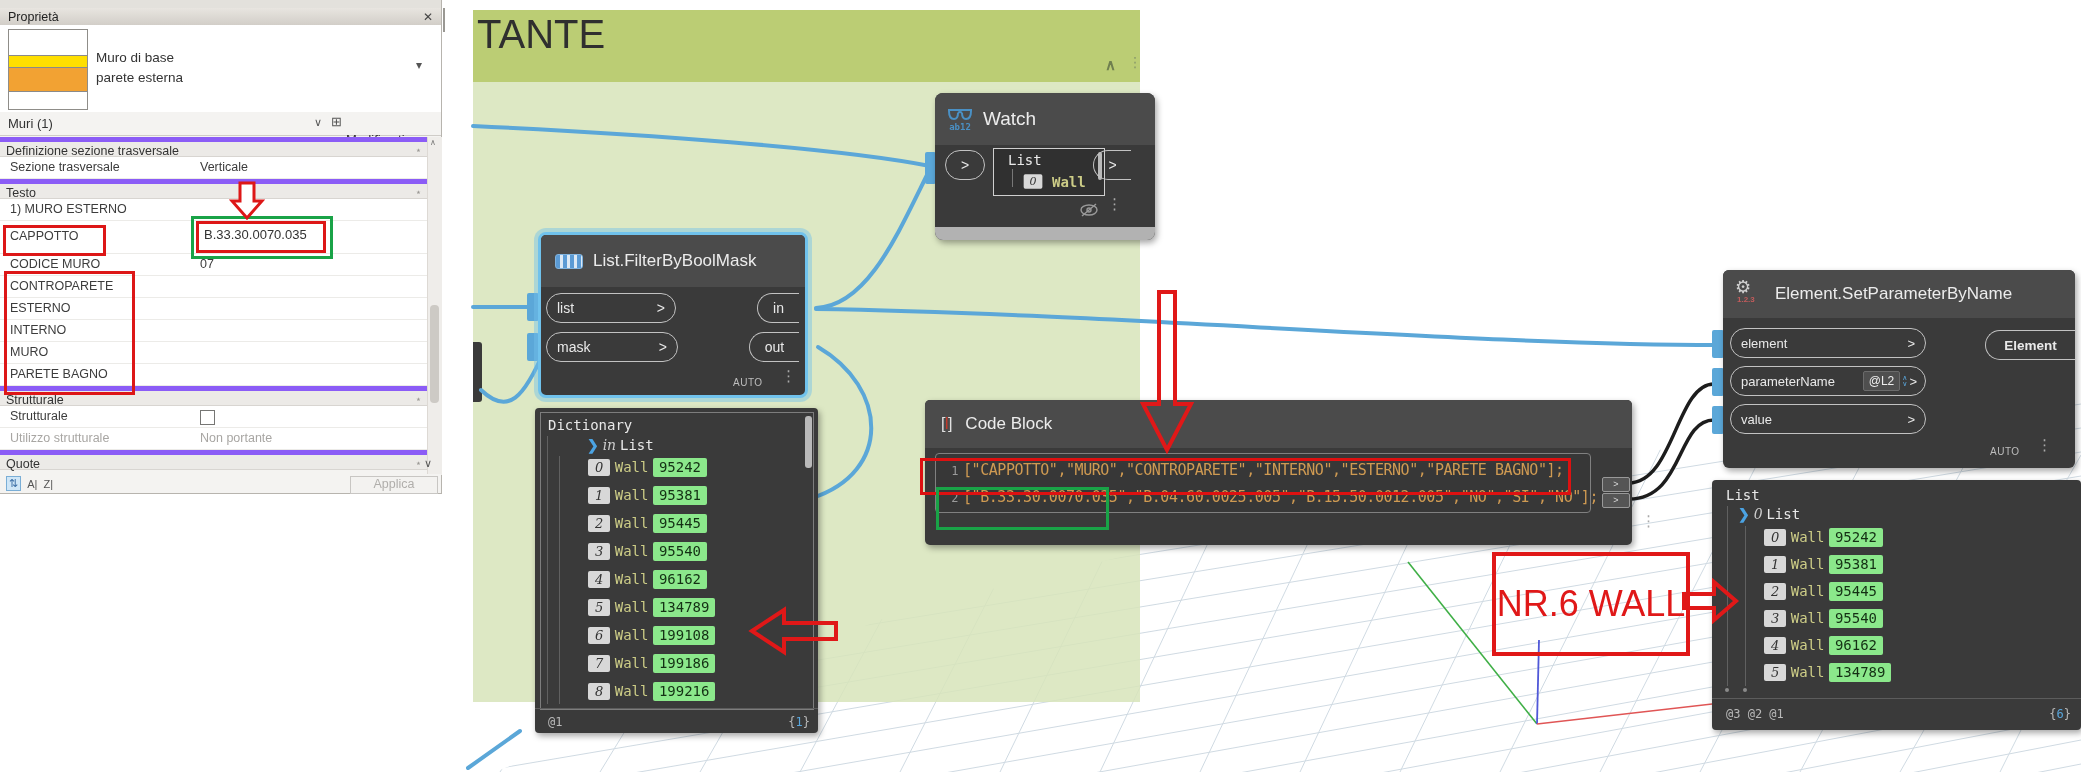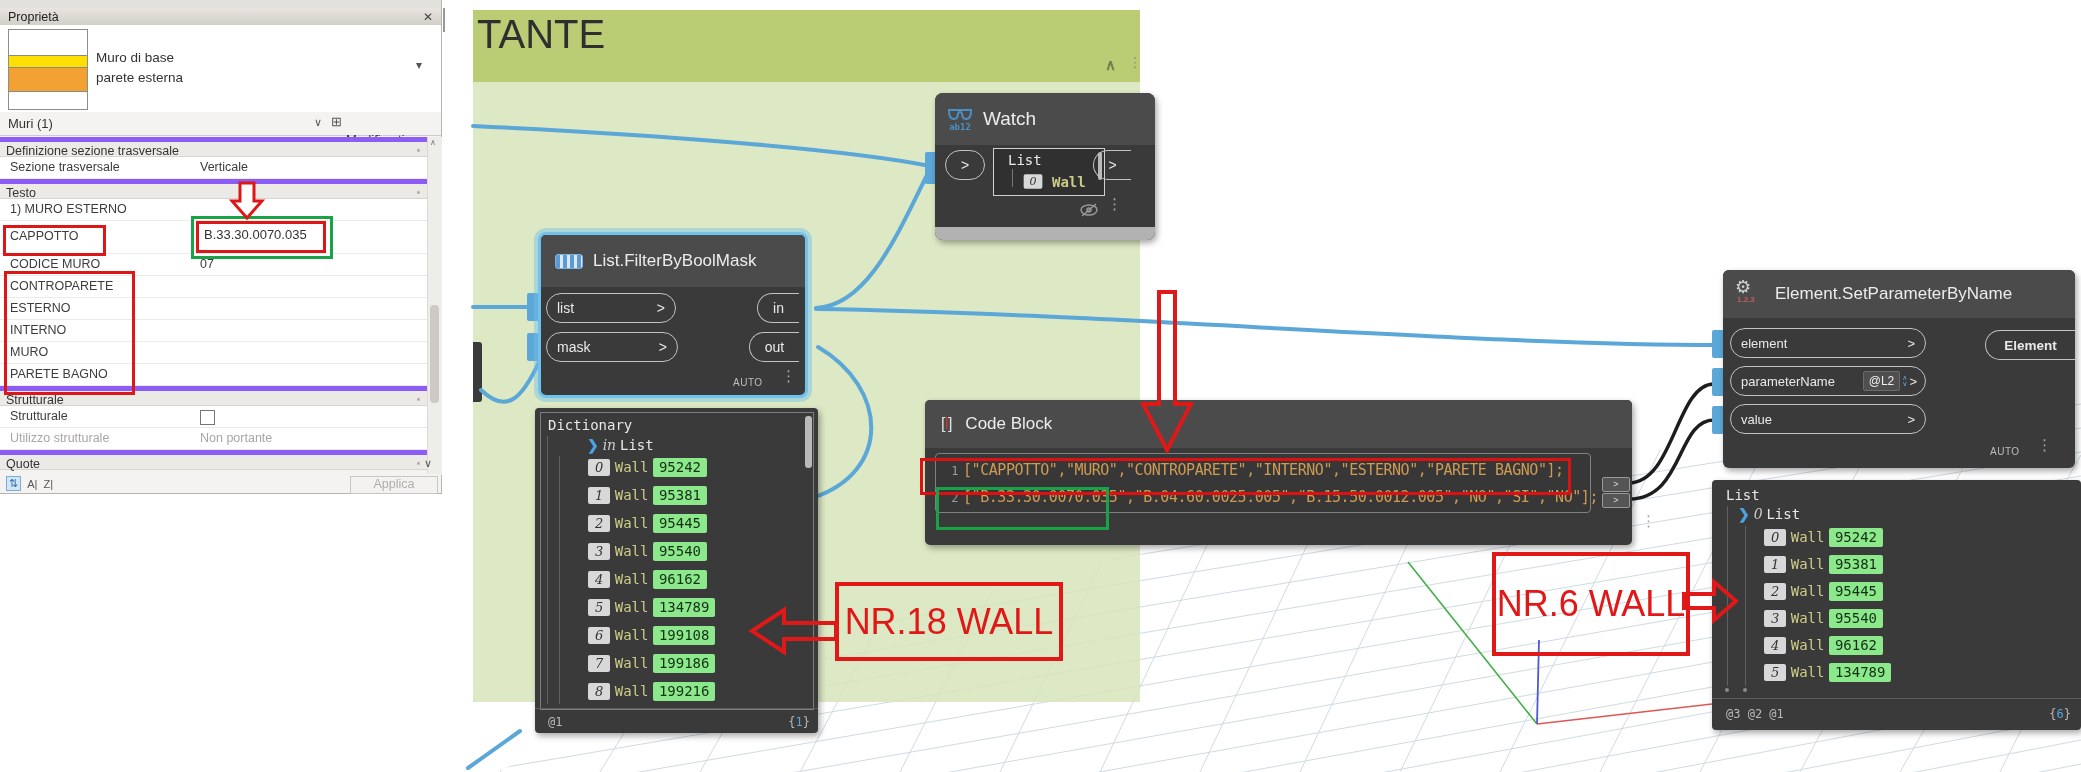--- a/index.html
+++ b/index.html
@@ -380,23 +380,20 @@
     </div>
   </div>
 
   <div class="codebox-red"></div>
   <div class="codebox-green"></div>
 
   <svg class="annsvg" style="left:1140px;top:290px;" width="54" height="164">
     <polygon points="19,2 35,2 35,114 51,114 27,160 3,114 19,114" fill="none" stroke="#e01818" stroke-width="4"></polygon>
   </svg>
 
-  <div class="annbox" style="left:835px;top:582px;width:220px;height:71px;">
-    <span class="anntext">NR.18 WALL</span>
-  </div>
   <svg class="annsvg" style="left:748px;top:606px;" width="92" height="50">
     <polygon points="4,25 36,4 36,17 88,17 88,33 36,33 36,46" fill="none" stroke="#e01818" stroke-width="4"></polygon>
   </svg>
 
   <div class="annbox" style="left:1492px;top:552px;width:190px;height:96px;">
     <span class="anntext">NR.6 WALL</span>
   </div>
   <svg class="annsvg" style="left:1682px;top:578px;" width="58" height="46">
     <polygon points="2,16 32,16 32,4 54,23 32,42 32,30 2,30" fill="none" stroke="#e01818" stroke-width="4"></polygon>
   </svg>

